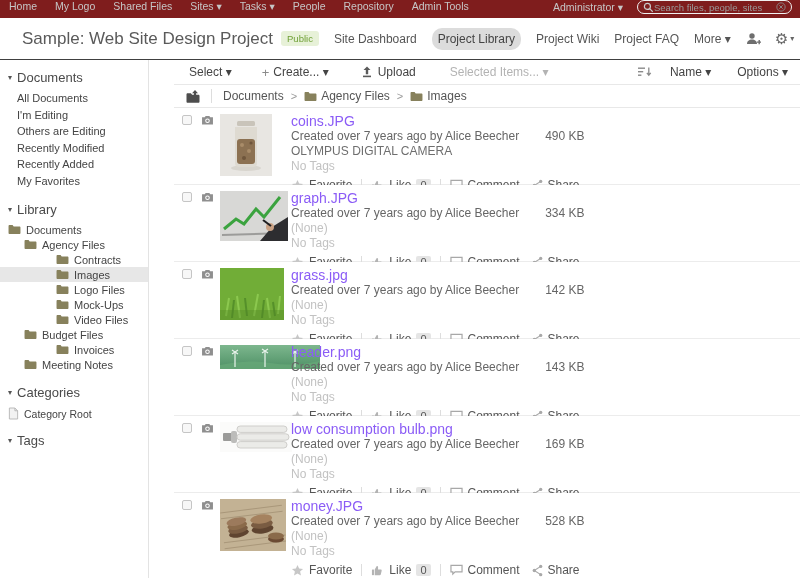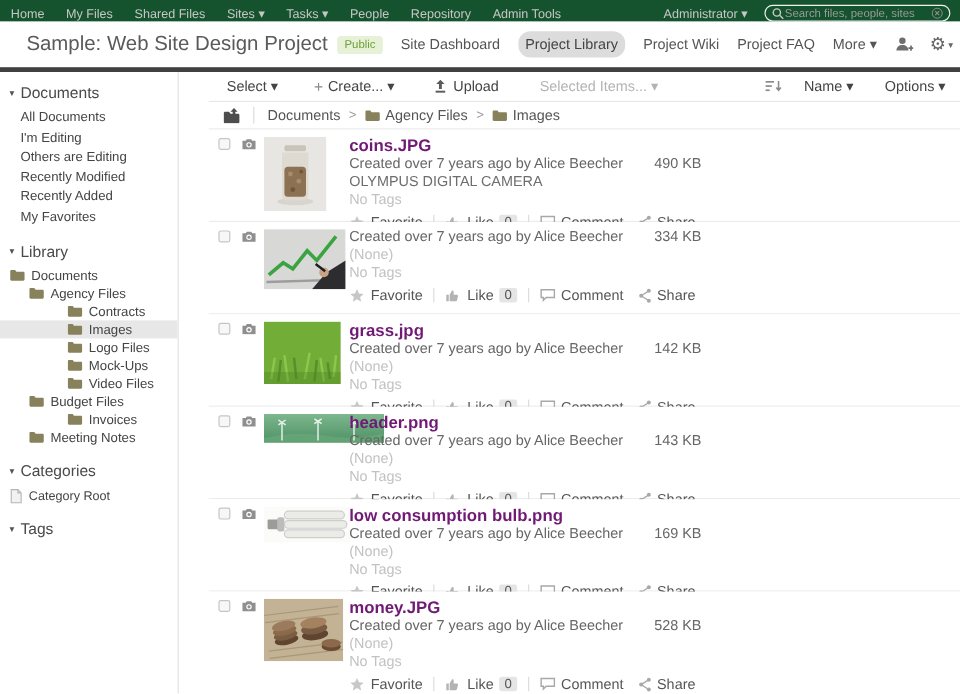--- a/index.html
+++ b/index.html
@@ -1,29 +1,29 @@
 <!DOCTYPE html>
 <html><head>
 <meta charset="utf-8">
 <style>
   * { margin:0; padding:0; box-sizing:border-box; }
   html,body { width:800px; height:578px; background:#fff; font-family:"Liberation Sans", sans-serif; overflow:hidden; }
   .app { position:relative; width:800px; height:578px; background:#fff; }
 
   
-  .topbar { position:absolute; top:0; left:0; right:0; height:18px; background:#14532d; display:flex; align-items:flex-end; }
+  .topbar { position:absolute; top:0; left:0; right:0; height:18px; background:#7f1d1d; display:flex; align-items:flex-start; }
   .topbar .nav-item { padding:0 9px; font-size:10.5px; color:#c6c6c6; white-space:nowrap; cursor:pointer; }
   .topbar-right { margin-left:auto; display:flex; align-items:center; }
   .user-menu { font-size:10.5px; color:#c6c6c6; margin-right:14px; cursor:pointer; }
   .search-pill { display:flex; align-items:center; border:1px solid #f0f0f0; border-radius:9px; height:14px; width:155px; padding:0 5px; margin-right:8px; }
   .search-pill input { flex:1; background:transparent; border:none; outline:none; font-size:9.5px; color:#bdbdbd; font-family:Liberation Sans, sans-serif; min-width:0; }
   .search-pill input::placeholder { color:#9a9a9a; }
 
   
-  .siteheader { position:absolute; top:18px; left:0; right:0; height:42px; background:#fff; border-bottom:4px solid #404040; display:flex; align-items:center; }
+  .siteheader { position:absolute; top:18px; left:0; right:0; height:42px; background:#fff; border-bottom:1px solid #404040; display:flex; align-items:center; }
   .logo { margin-left:10px; }
   .site-title { margin-left:12px; font-size:17px; color:#5a5a5a; white-space:nowrap; }
   .badge-public { margin-left:8px; background:#e7f1d8; color:#6fa036; font-size:9.5px; padding:2px 6px; border-radius:3px; }
   .site-nav { margin-left:auto; display:flex; align-items:center; font-size:12px; color:#555; margin-right:10px; }
   .site-nav .snav { margin-left:15px; cursor:pointer; white-space:nowrap; }
   .site-nav .snav.active { background:#dcdcdc; padding:4px 6px; border-radius:10px; color:#444; }
   .hicon { margin-left:14px; display:flex; align-items:center; cursor:pointer; color:#666; }
   .gear-glyph { font-size:15px; line-height:1; color:#666; }
   .hcaret { font-size:8px; color:#666; margin-left:2px; }
 
@@ -64,21 +64,21 @@
   .crumb { cursor:pointer; color:#555; display:flex; align-items:center; }
   .crumb svg { margin-right:4px; }
   .bc-sep { color:#999; margin:0 7px; font-size:11px; }
 
   
   .file-row { position:relative; height:77px; border-bottom:1px solid #ececec; background:#fff; }
   .row-check { position:absolute; left:8px; top:7px; width:10px; height:10px; border:1px solid #c5c5c5; border-radius:2px; background:#f7f7f7; cursor:pointer; }
   .row-cam { position:absolute; left:27px; top:7px; }
   .thumb-slot { position:absolute; left:46px; top:6px; width:102px; cursor:pointer; }
   .file-info { position:absolute; left:117px; top:5px; right:8px; }
-  .fname { font-size:14px; color:#701a75; line-height:16px; cursor:pointer; white-space:nowrap;font-weight:bold; }
+  .fname { font-size:14px; color:#8b5cf6; line-height:16px; cursor:pointer; white-space:nowrap; }
   .meta { font-size:12px; color:#666; line-height:15px; }
   .fsize { margin-left:26px; }
   .desc { font-size:12px; color:#6e6e6e; line-height:15px; }
   .desc.muted { color:#c2c2c2; }
   .ftags { font-size:12px; color:#c2c2c2; line-height:15px; }
   .actions { display:flex; align-items:center; font-size:12px; color:#555; margin-top:4px; }
   .act { display:inline-flex; align-items:center; cursor:pointer; white-space:nowrap; }
   .act svg { margin-right:5px; }
   .asep { width:1px; height:12px; background:#ddd; margin:0 9px; }
   .count { background:#e5e5e5; border-radius:2px; padding:0 4px; font-size:11px; color:#555; margin-left:5px; cursor:pointer; }
@@ -144,21 +144,21 @@
         <circle cx="6" cy="6" r="5" fill="none" stroke="#8f8f8f" stroke-width="1"></circle>
         <path d="M4 4l4 4M8 4l-4 4" stroke="#8f8f8f" stroke-width="1.1"></path>
       </symbol>
   </defs>
 </svg>
 
 <div class="app">
 
   <div class="topbar">
     <span class="nav-item">Home</span>
-    <span class="nav-item">My Files</span>
+    <span class="nav-item">My Logo</span>
     <span class="nav-item">Shared Files</span>
     <span class="nav-item">Sites ▾</span>
     <span class="nav-item">Tasks ▾</span>
     <span class="nav-item">People</span>
     <span class="nav-item">Repository</span>
     <span class="nav-item">Admin Tools</span>
     <div class="topbar-right">
       <span class="user-menu">Administrator ▾</span>
       <div class="search-pill">
         <svg width="11" height="11">
@@ -418,20 +418,21 @@
         <svg width="68" height="50" viewBox="0 0 68 50">
             <rect width="68" height="50" fill="#d8d8d6"></rect>
             <line x1="2" y1="44" x2="66" y2="42" stroke="#9c9c9a" stroke-width="2"></line>
             <polyline points="4,38 16,28 24,33 36,18 44,26 60,6" stroke="#3ba33f" stroke-width="3" fill="none"></polyline>
             <polygon points="40,50 68,50 68,26 52,36" fill="#2d2d30"></polygon>
             <circle cx="50" cy="36" r="4" fill="#c9a184"></circle>
             <line x1="43" y1="29" x2="51" y2="35" stroke="#1d1d1f" stroke-width="2"></line>
           </svg>
       </div>
       <div class="file-info">
+        <div class="fname">graph.JPG</div>
         <div class="meta"><span>Created over 7 years ago by Alice Beecher</span><span class="fsize">334 KB</span></div>
         <div class="desc muted">(None)</div>
         <div class="ftags">No Tags</div>
         <div class="actions">
           <span class="act">
               <svg width="13" height="13">
                 <use href="#i-star"></use>
               </svg>
               <span>Favorite</span>
             </span>

